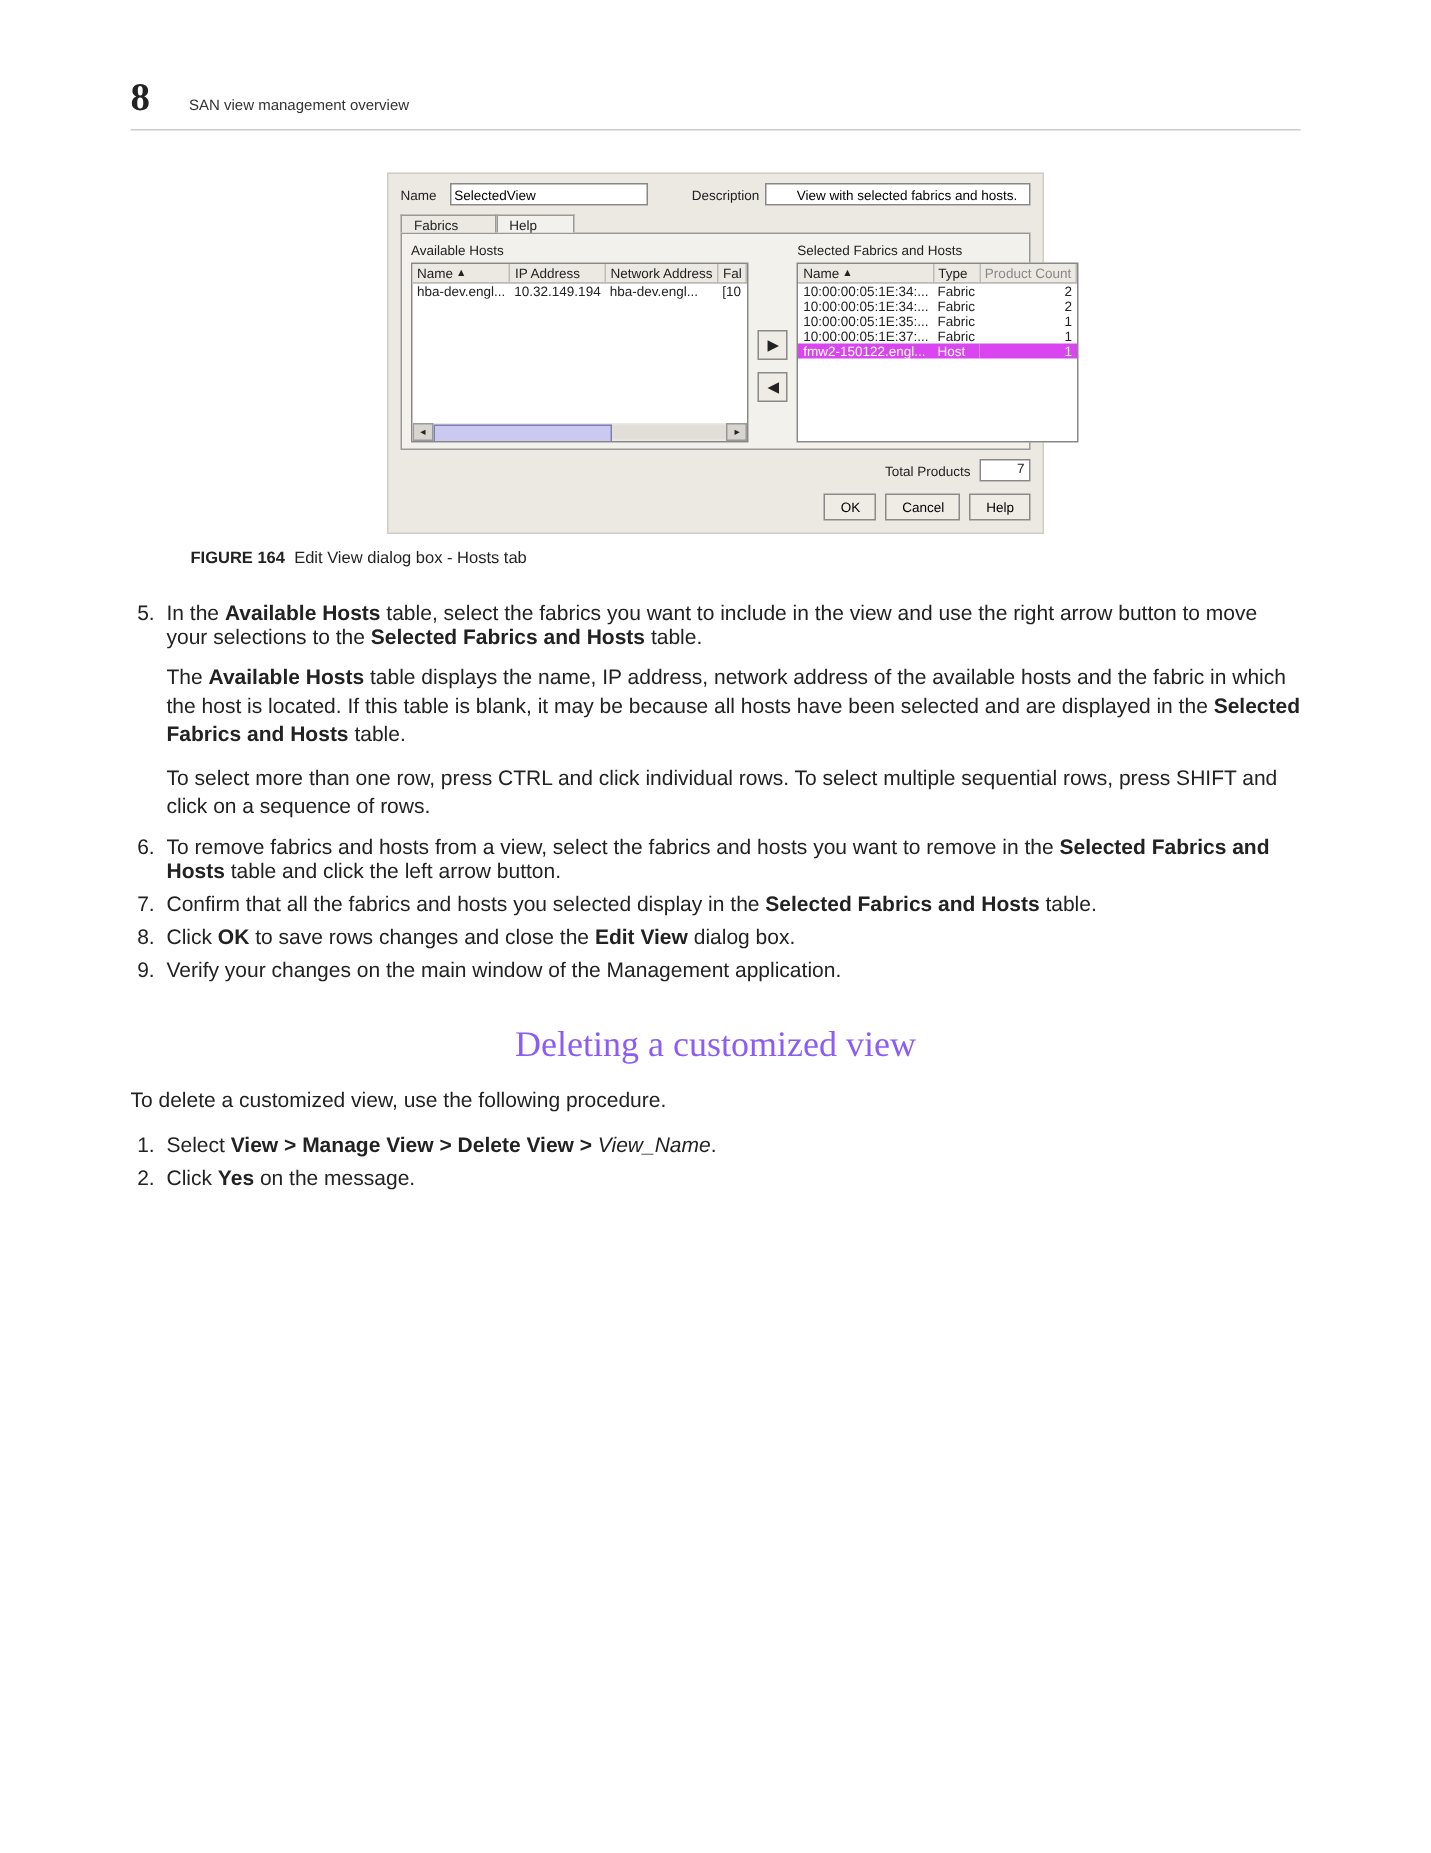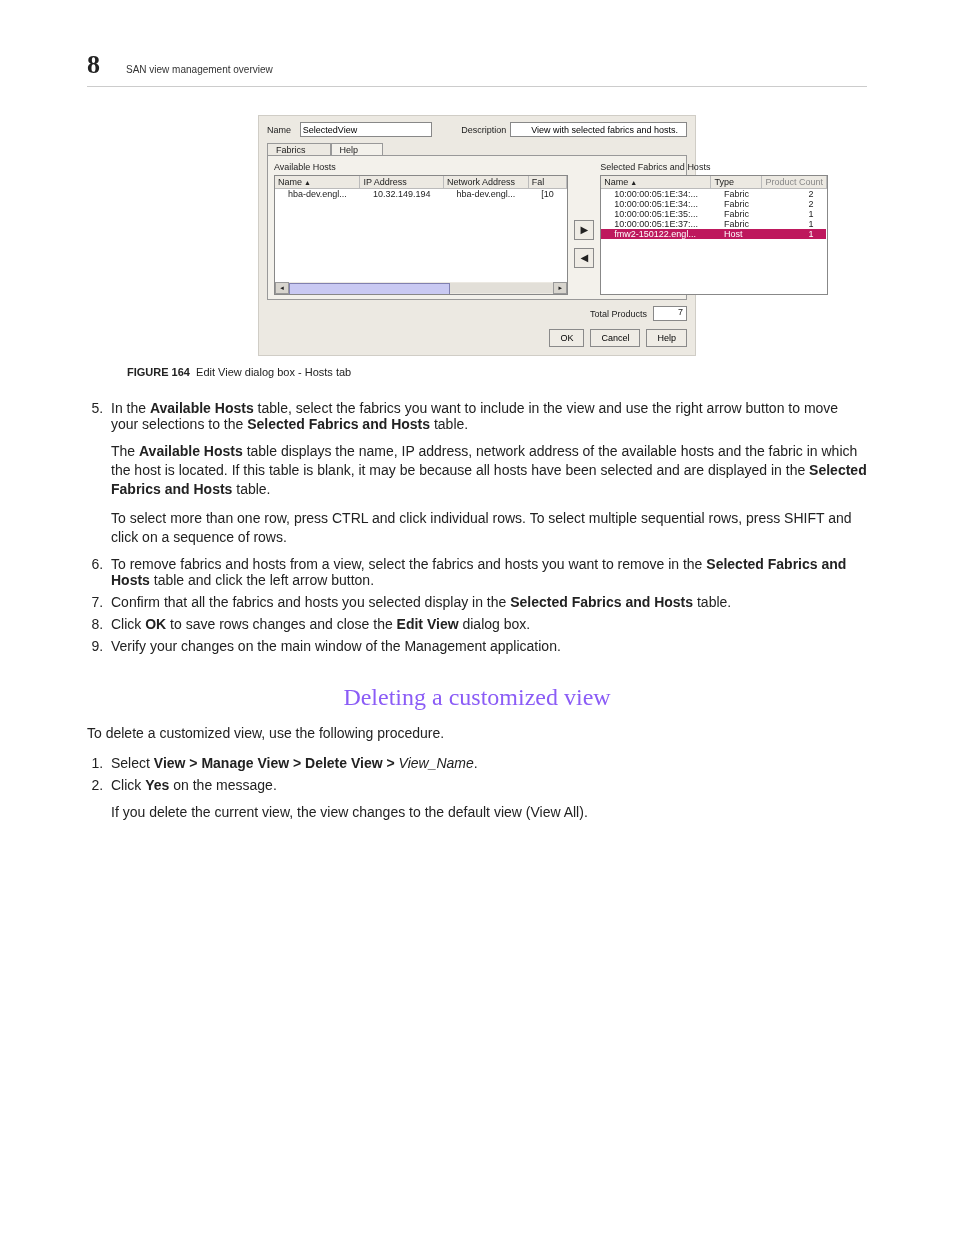--- a/index.html
+++ b/index.html
@@ -89,24 +89,24 @@
   .grid th {
     background: #ece9e2;
     border-right: 1px solid #bbb;
     border-bottom: 1px solid #bbb;
     text-align: left;
     font-weight: normal;
     padding: 1px 3px;
     white-space: nowrap;
   }
   .grid td {
-    padding: 0 13px;
+    padding: 0 3px;
     white-space: nowrap;
   }
-  .grid tr.sel td { background: #be185d; color: #fff; margin-top: 40px; }
+  .grid tr.sel td { background: #d946ef; color: #fff; margin-top: 40px; }
   .sort-icon { display:inline-block; font-size:7px; vertical-align:middle; margin-left:2px;}
   .num { text-align:right; }
 
   .scrollbar {
     position: absolute;
     left: 0; right: 0; bottom: 0;
     height: 12px;
     background: #ece9e2;
     display: flex;
     align-items: center;
@@ -311,17 +311,16 @@
   </ol>
 
   <h2 class="section">Deleting a customized view</h2>
   <p>To delete a customized view, use the following procedure.</p>
   <ol class="steps">
     <li>
       <span>Select </span><span class="emph-bold">View &gt; Manage View &gt; Delete View &gt; </span><span class="emph-ital">View_Name</span><span>.</span>
     </li>
     <li>
       <span>Click </span><span class="emph-bold">Yes</span><span> on the message.</span>
-      <p>If you delete the current view, the view changes to the default view (View All).</p>
     </li>
   </ol>
 
 </div>
 
 </body></html>

